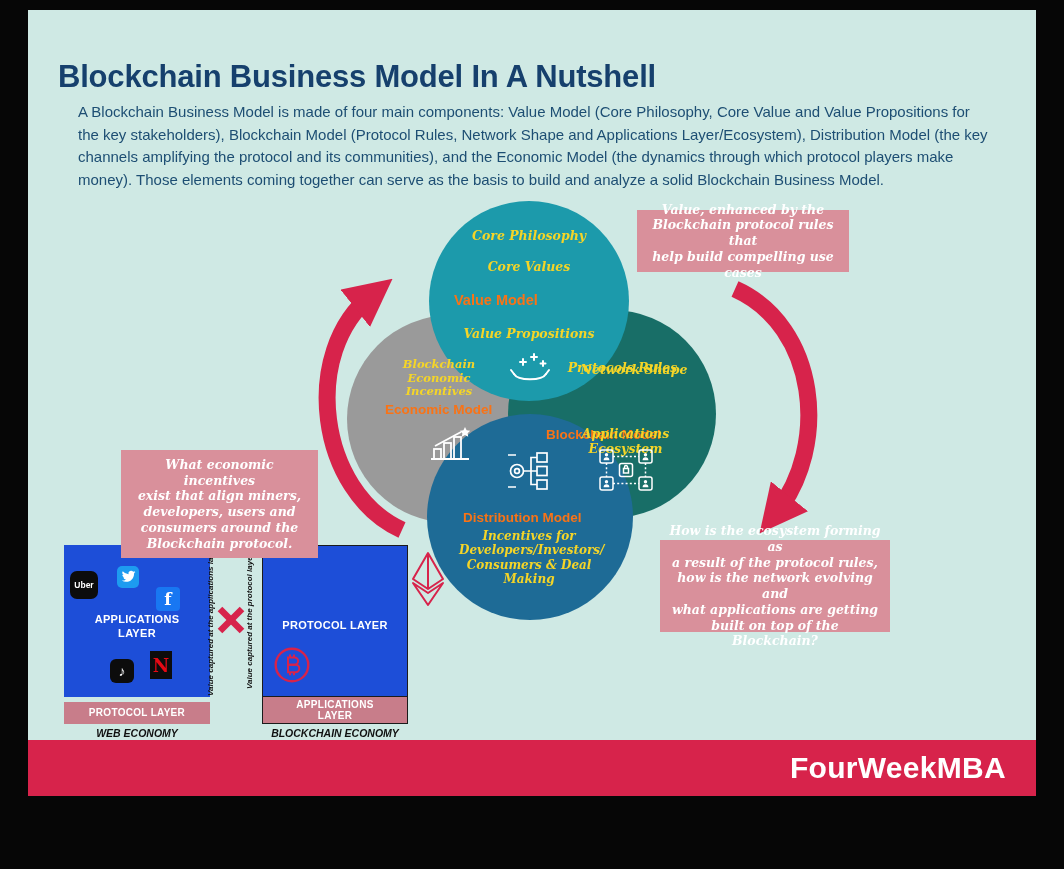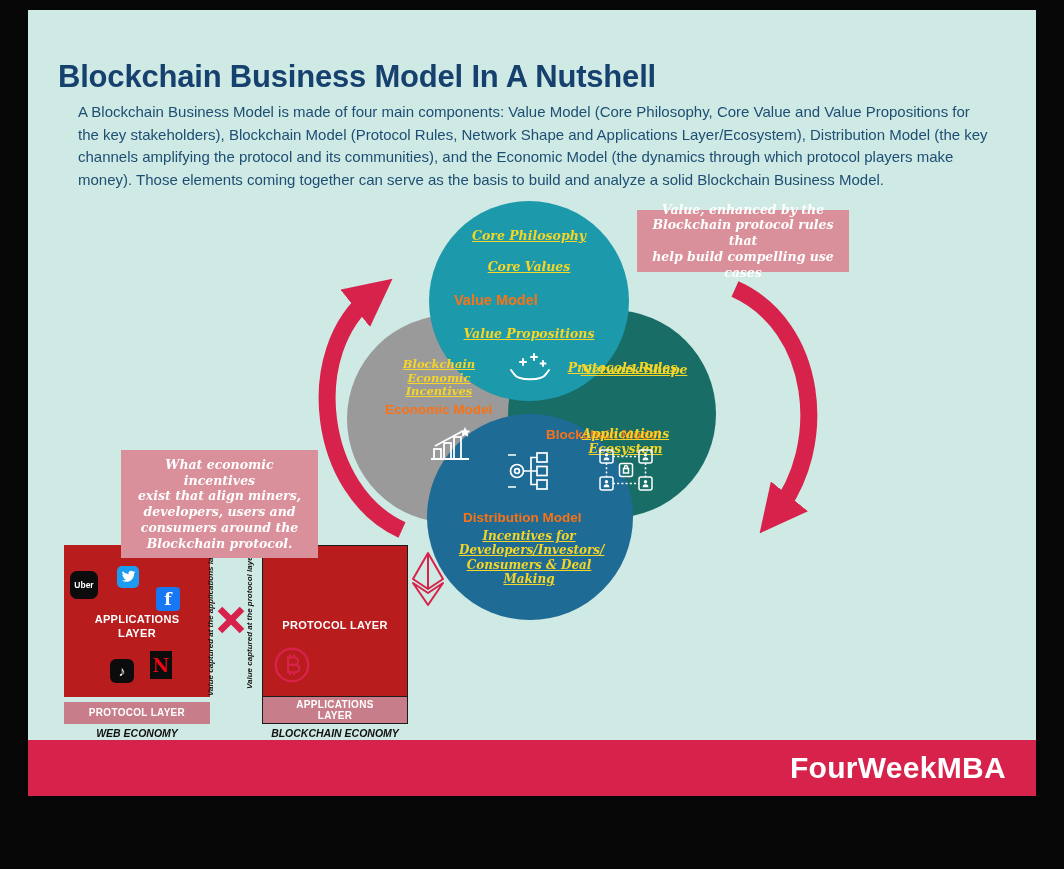--- a/index.html
+++ b/index.html
@@ -12,21 +12,21 @@
   .desc{position:absolute;left:58px;top:86px;width:915px;z-index:6;color:#1d4e73;font-size:15px;line-height:1.5;margin-left:20px;}
 
   
   .circle{position:absolute;border-radius:50%;}
   .c-value{left:429px;top:201px;width:200px;height:200px;background:#1c9aab;z-index:3;}
   .c-econ{left:347px;top:315px;width:208px;height:208px;background:#9a9a9a;z-index:1;}
   .c-block{left:508px;top:310px;width:208px;height:208px;background:#186e67;z-index:2;}
   .c-dist{left:427px;top:414px;width:206px;height:206px;background:#1e6b96;z-index:4;}
 
   
-  .ylbl{position:absolute;z-index:6;color:#f5d527;font-family:"DejaVu Serif",serif;font-style:italic;font-weight:bold;font-size:12.5px;text-align:center;line-height:1.18;white-space:pre-line;text-decoration:underline;}
+  .ylbl{position:absolute;z-index:6;color:#f5d527;font-family:"DejaVu Serif",serif;font-style:italic;font-weight:bold;font-size:12.5px;text-align:center;line-height:1.18;white-space:pre-line;}
   .wlbl{position:absolute;z-index:6;color:#f97316;font-weight:bold;font-size:14px;white-space:pre-line;}
   .lbl-core-philosophy{left:454px;top:229px;width:150px;}
   .lbl-core-values{left:454px;top:260px;width:150px;}
   .lbl-value-model{left:454px;top:292px;width:150px;font-size:14.5px;}
   .lbl-value-props{left:444px;top:327px;width:170px;}
   .lbl-bei{left:380px;top:358px;width:118px;font-size:11.5px;}
   .lbl-economic-model{left:385px;top:402px;width:128px;font-size:13.5px;}
   .lbl-protocols-rules{left:560px;top:361px;width:125px;}
   .lbl-network-shape{left:570px;top:363px;width:128px;}
   .lbl-blockchain-model{left:546px;top:403px;width:128px;font-size:13.5px;margin-top:24px;}
@@ -43,21 +43,21 @@
   
   .arrows{position:absolute;left:0;top:0;z-index:5;pointer-events:none;}
 
   
   .callout{position:absolute;z-index:7;background:#d9909b;color:#fff;font-family:"DejaVu Serif",serif;font-style:italic;font-weight:bold;font-size:12.5px;line-height:1.26;display:flex;align-items:center;justify-content:center;text-align:center;white-space:pre-line;padding:4px 8px;box-sizing:border-box;}
   .co-topright{left:637px;top:210px;width:212px;height:62px;}
   .co-left{left:121px;top:450px;width:197px;height:108px;}
   .co-bottomright{left:660px;top:540px;width:230px;height:92px;}
 
   
-  .ebox{position:absolute;z-index:6;background:#b91c1c;}
+  .ebox{position:absolute;z-index:6;background:#1d4ed8;}
   .web-box{left:64px;top:545px;width:146px;height:152px;}
   .bc-box{left:262px;top:545px;width:146px;height:152px;border:1.6px solid #1b1b1b;box-sizing:border-box;}
   .ebox-label{position:absolute;left:0;right:0;color:#fff;font-weight:bold;font-size:11px;text-align:center;white-space:pre-line;line-height:1.25;letter-spacing:0.3px;z-index:2;}
   .eband{position:absolute;z-index:6;background:#c87d8a;color:#fff;font-weight:bold;font-size:10px;display:flex;align-items:center;justify-content:center;text-align:center;white-space:pre-line;line-height:1.15;letter-spacing:0.3px;box-sizing:border-box;}
   .web-band{left:64px;top:702px;width:146px;height:22px;}
   .bc-band{left:262px;top:697px;width:146px;height:27px;border:1.6px solid #1b1b1b;border-top:none;}
   .ecap{position:absolute;z-index:6;color:#101010;font-weight:bold;font-style:italic;font-size:10.5px;text-align:center;border-bottom:1.5px solid #151515;padding-bottom:3px;box-sizing:border-box;}
   .web-cap{left:64px;top:727px;width:146px;}
   .bc-cap{left:262px;top:727px;width:146px;}
   .vnote{position:absolute;z-index:6;color:#101010;font-weight:bold;font-style:italic;font-size:8px;writing-mode:vertical-rl;transform:rotate(180deg);height:152px;line-height:13px;text-align:center;}
@@ -176,20 +176,25 @@
 Making</div>
 
   <div class="callout co-topright">Value, enhanced by the
 Blockchain protocol rules that
 help build compelling use cases</div>
   <div class="callout co-left">What economic incentives
 exist that align miners,
 developers, users and
 consumers around the
 Blockchain protocol.</div>
+  <div class="callout co-bottomright">How is the ecosystem forming as
+a result of the protocol rules,
+how is the network evolving and
+what applications are getting
+built on top of the Blockchain?</div>
 
   <div class="ebox web-box">
     <div class="appicon uber">
         <span>Uber</span>
       </div>
     <div class="appicon twitter">
       <svg width="15" height="14" viewBox="0 0 24 22">
         <path fill="#fff" d="M23 3.1c-.8.36-1.66.6-2.56.71a4.48 4.48 0 0 0 1.96-2.47 8.9 8.9 0 0 1-2.83 1.08A4.46 4.46 0 0 0 11.97 6.5 12.65 12.65 0 0 1 2.8 1.85a4.46 4.46 0 0 0 1.38 5.95c-.73-.02-1.42-.22-2.02-.56v.06c0 2.16 1.54 3.96 3.58 4.37-.37.1-.77.16-1.18.16-.29 0-.57-.03-.84-.08a4.47 4.47 0 0 0 4.17 3.1A8.95 8.95 0 0 1 1.3 16.7 12.63 12.63 0 0 0 8.14 18.7c8.2 0 12.69-6.8 12.69-12.69l-.01-.58A9.06 9.06 0 0 0 23 3.1z"></path>
       </svg>
     </div>

